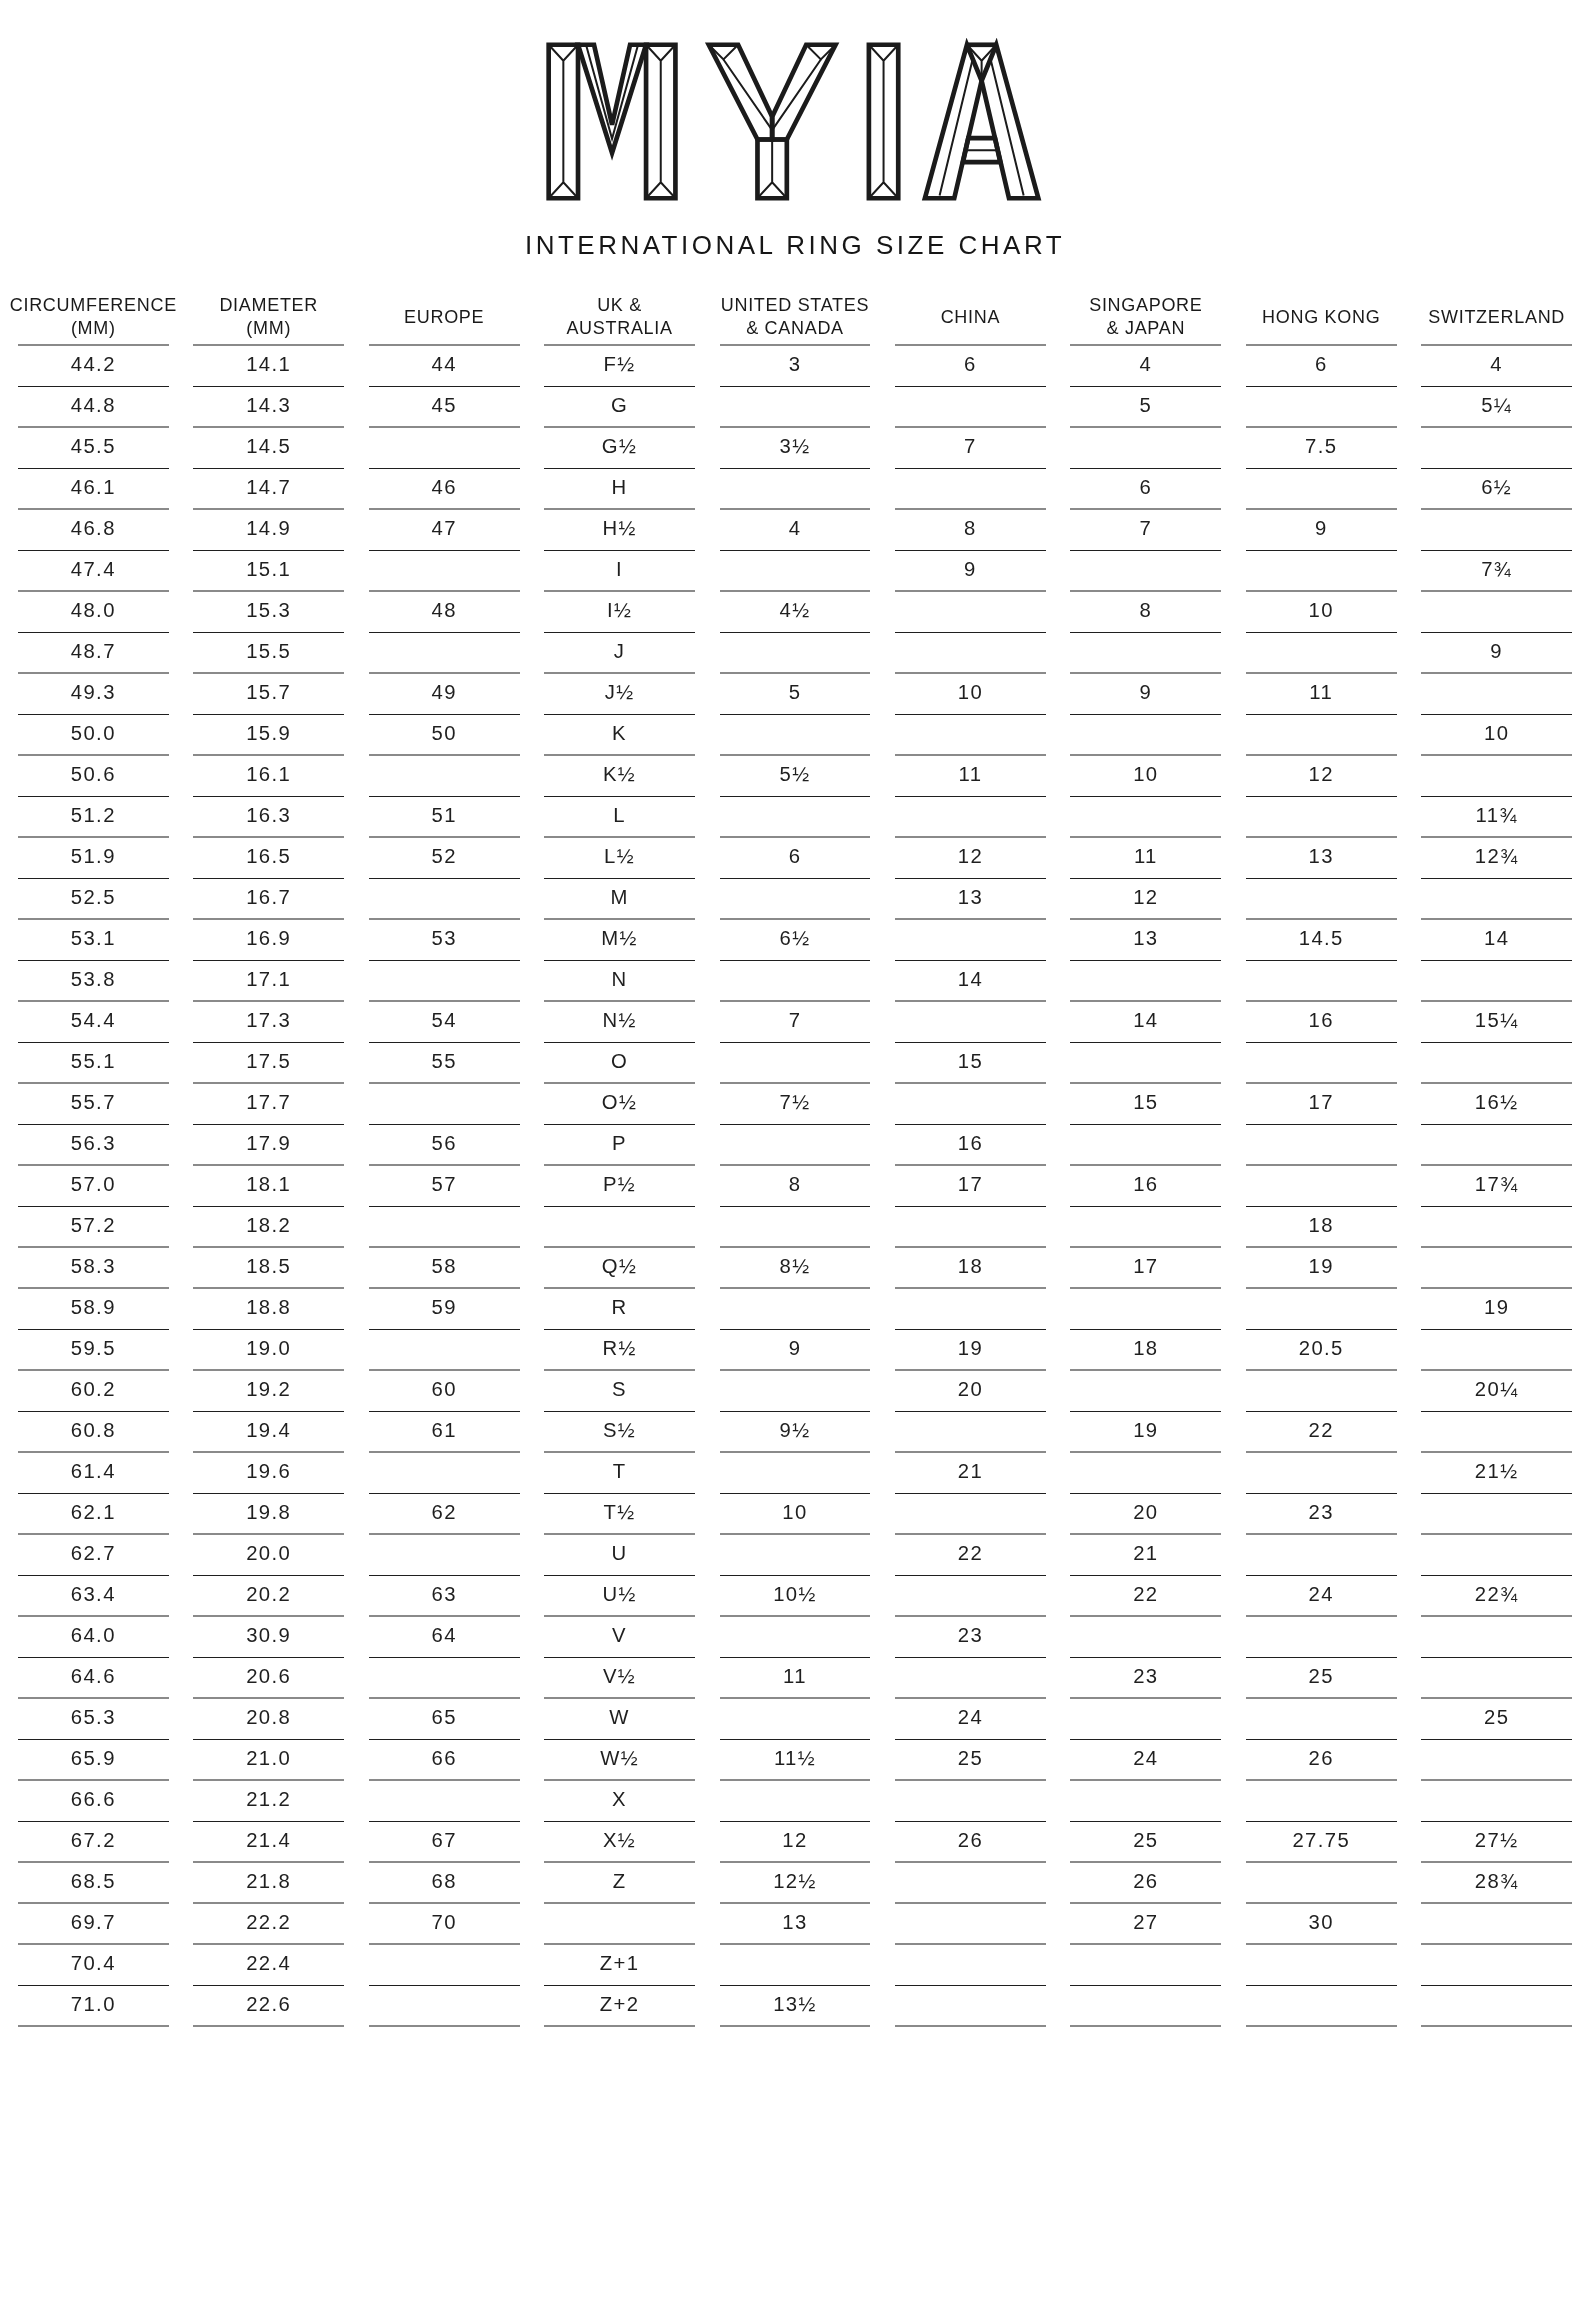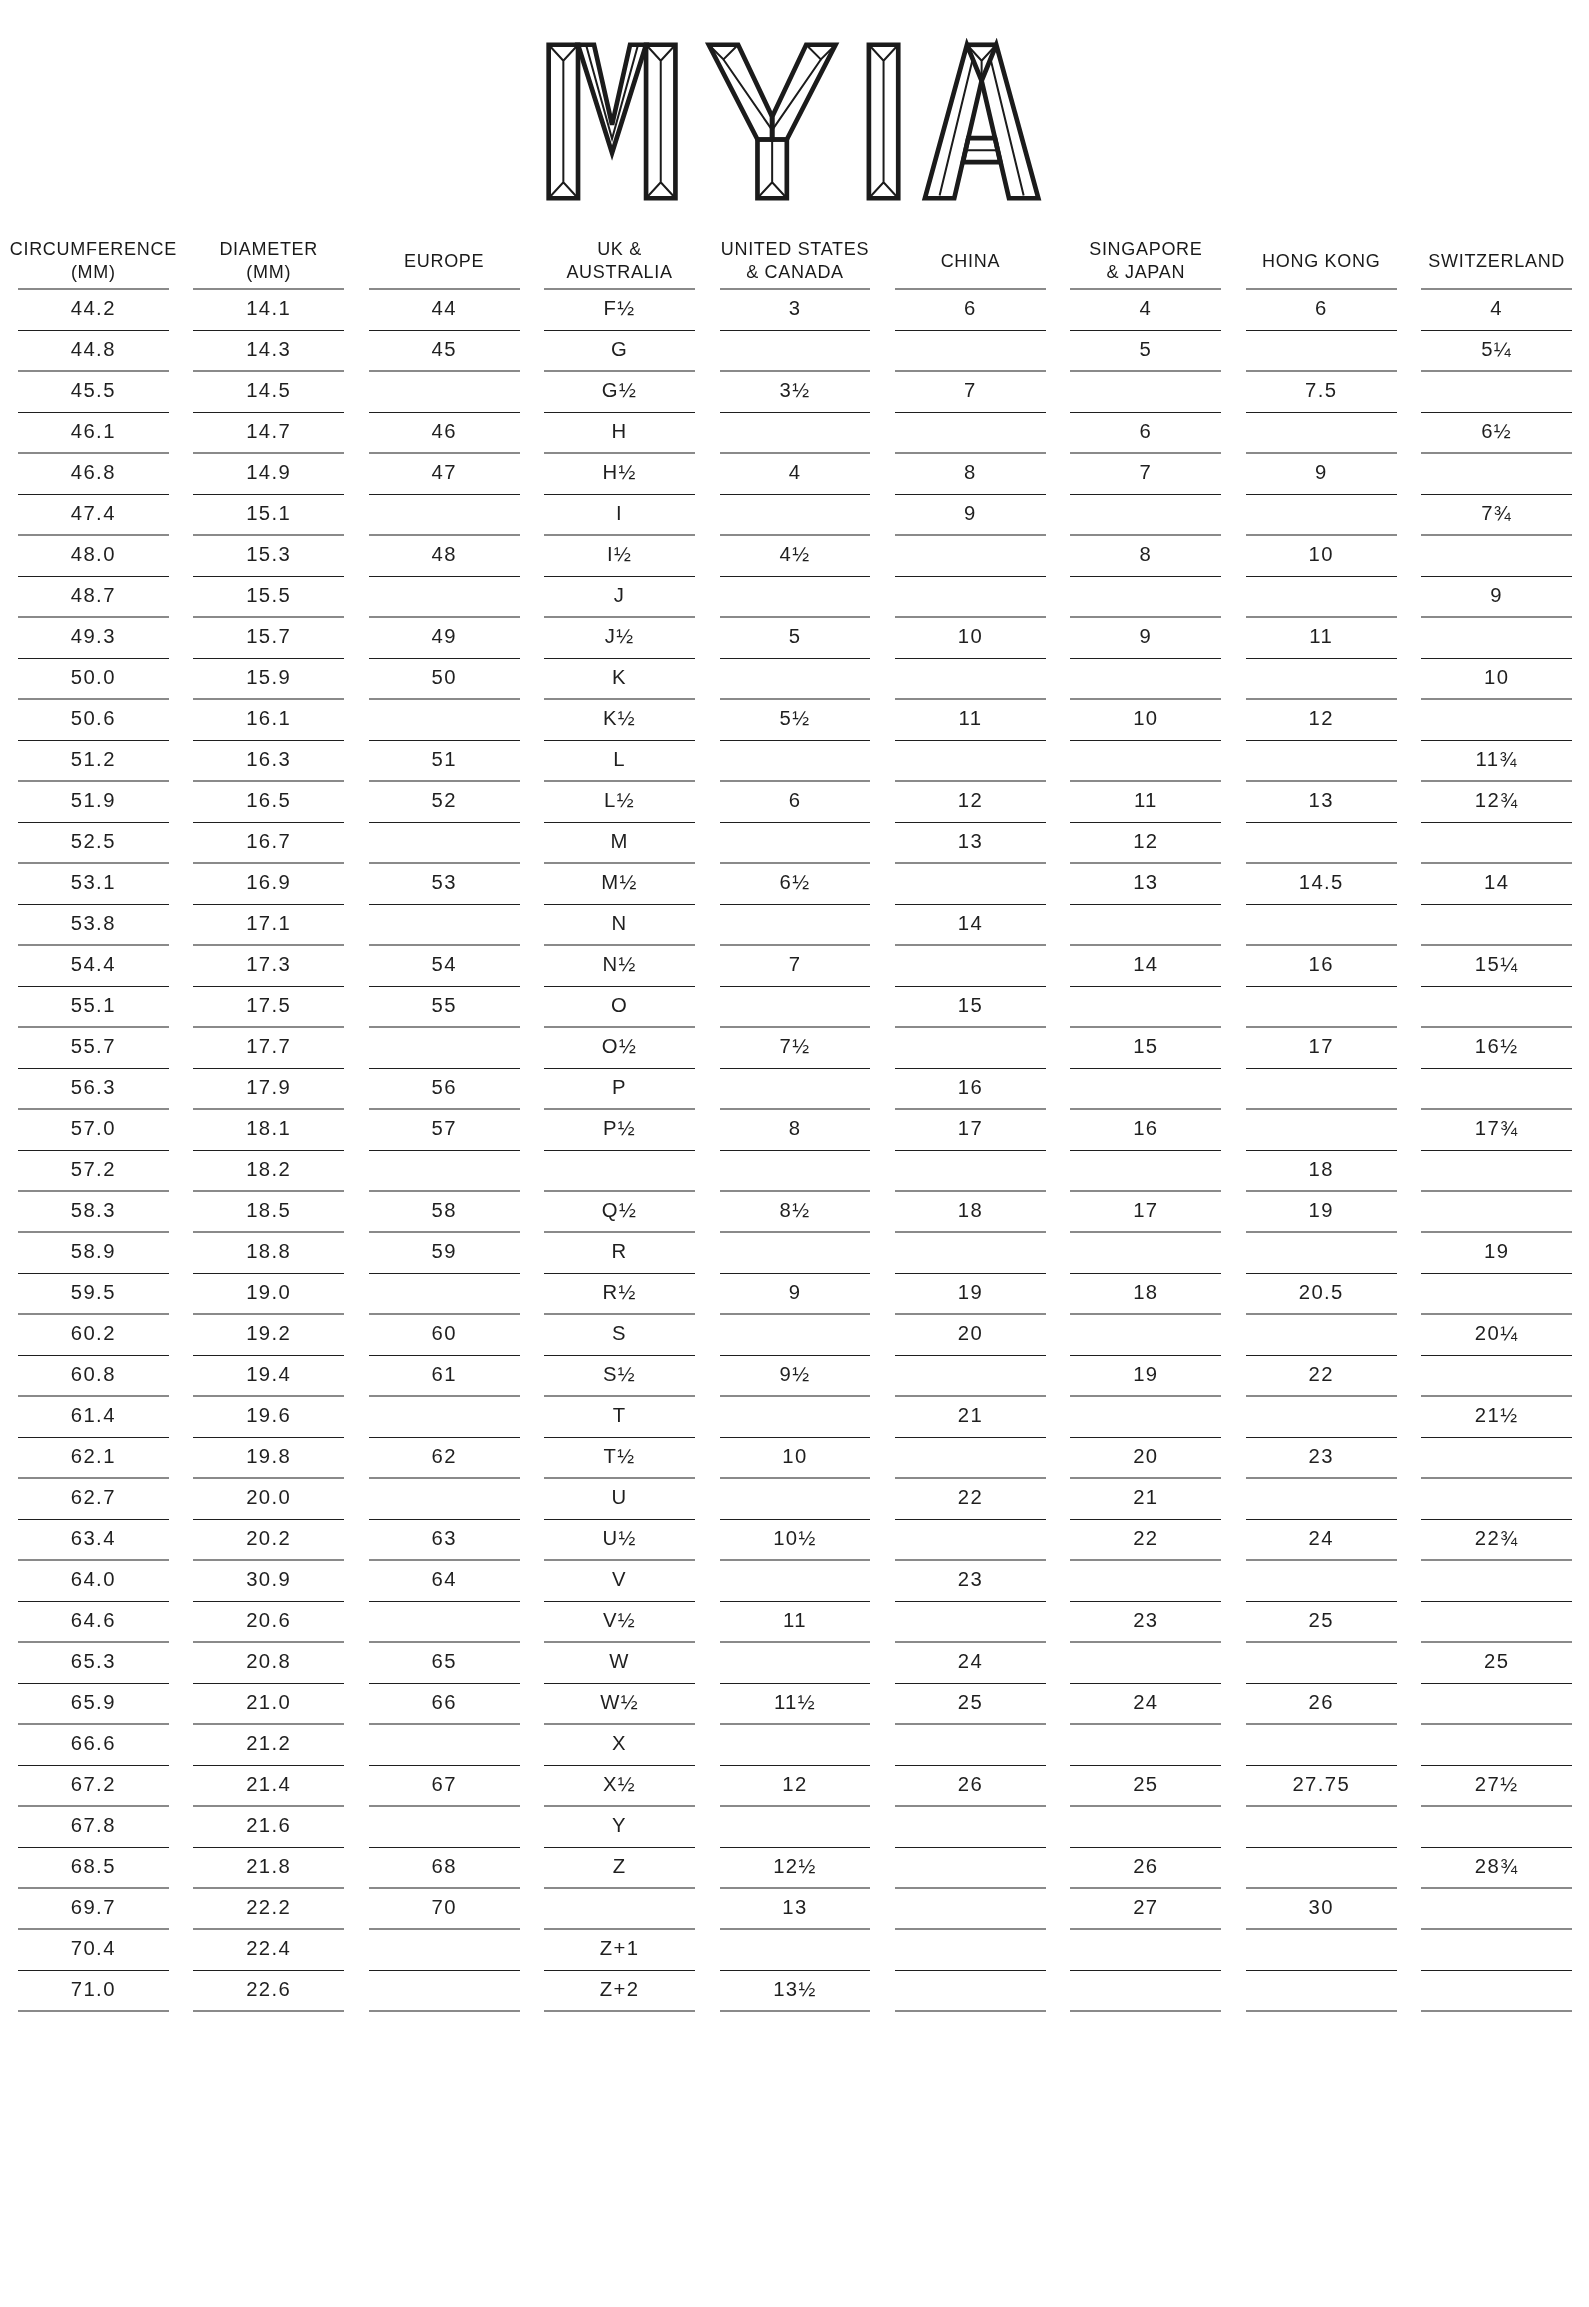--- a/index.html
+++ b/index.html
@@ -95,20 +95,21 @@
         <path stroke-width="7" d="M637,10 L659,64 L618,240 L574,240 Z"></path>
         <path stroke-width="7" d="M681,10 L744,240 L700,240 L659,64 Z"></path>
         <path stroke-width="7" d="M637,10 H681"></path>
         <path stroke-width="7" d="M639,150 L679,150 L687,186 L631,186 Z"></path>
         <path stroke-width="3" d="M637,10 L659,34 L681,10 M659,34 V64"></path>
         <path stroke-width="3" d="M645,34 L596,236 M673,34 L722,236 M635,168 H683"></path>
       </g>
     </svg>
   </div>
 
+  <div class="title">INTERNATIONAL RING SIZE CHART</div>
 
   <div class="table">
       <div class="t-row t-head sep-gray">
         <div class="t-cell h-cell">
           <div class="h-line">CIRCUMFERENCE</div>
           <div class="h-line">(MM)</div>
         </div>
         <div class="t-cell h-cell">
           <div class="h-line">DIAMETER</div>
           <div class="h-line">(MM)</div>
@@ -538,31 +539,20 @@
         <div class="t-cell d-cell">67.2</div>
         <div class="t-cell d-cell">21.4</div>
         <div class="t-cell d-cell">67</div>
         <div class="t-cell d-cell">X½</div>
         <div class="t-cell d-cell">12</div>
         <div class="t-cell d-cell">26</div>
         <div class="t-cell d-cell">25</div>
         <div class="t-cell d-cell">27.75</div>
         <div class="t-cell d-cell">27½</div>
       </div>
-      <div class="t-row t-data sep-black">
-        <div class="t-cell d-cell">67.8</div>
-        <div class="t-cell d-cell">21.6</div>
-        <div class="t-cell d-cell"></div>
-        <div class="t-cell d-cell">Y</div>
-        <div class="t-cell d-cell"></div>
-        <div class="t-cell d-cell"></div>
-        <div class="t-cell d-cell"></div>
-        <div class="t-cell d-cell"></div>
-        <div class="t-cell d-cell"></div>
-      </div>
       <div class="t-row t-data sep-gray">
         <div class="t-cell d-cell">68.5</div>
         <div class="t-cell d-cell">21.8</div>
         <div class="t-cell d-cell">68</div>
         <div class="t-cell d-cell">Z</div>
         <div class="t-cell d-cell">12½</div>
         <div class="t-cell d-cell"></div>
         <div class="t-cell d-cell">26</div>
         <div class="t-cell d-cell"></div>
         <div class="t-cell d-cell">28¾</div>

